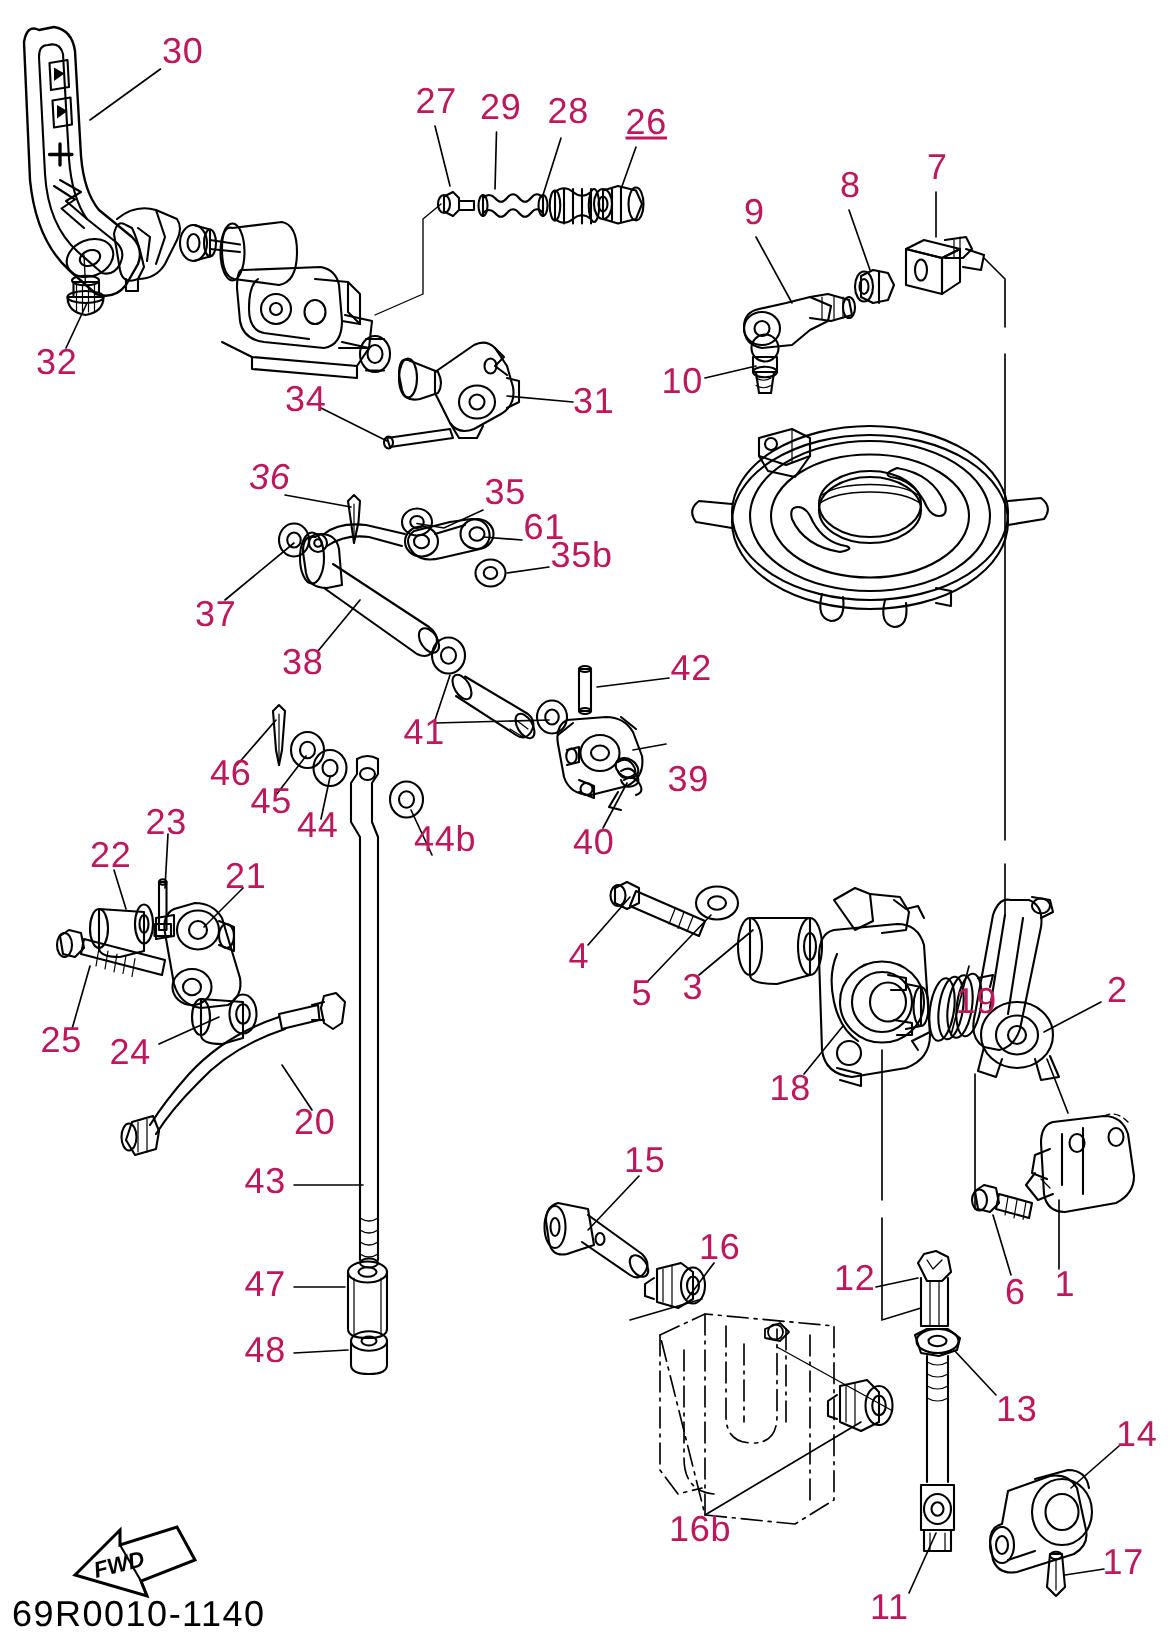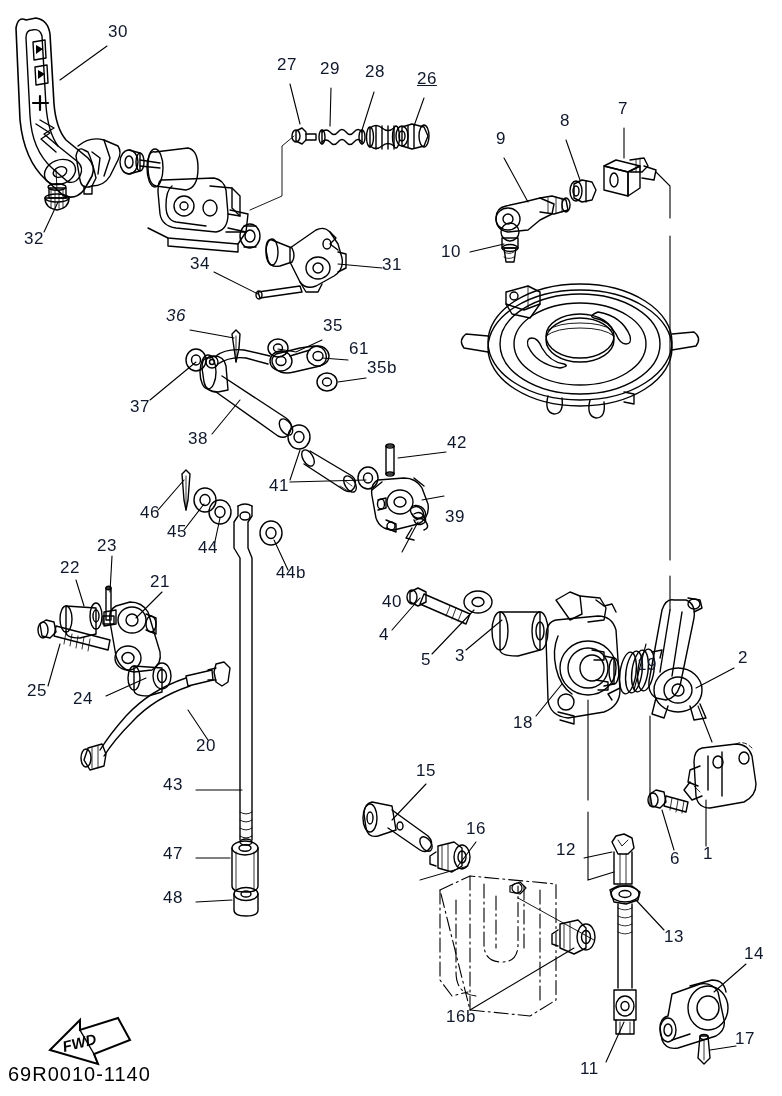--- a/index.html
+++ b/index.html
@@ -1,22 +1,22 @@
 <!DOCTYPE html>
 <html><head>
 <meta charset="utf-8">
 <style>
   html,body{margin:0;padding:0;background:#ffffff;}
   body{width:782px;height:1096px;position:relative;overflow:hidden;
        font-family:"Liberation Sans","DejaVu Sans",sans-serif;color:#000;}
   #sheet{position:absolute;left:0;top:0;width:782px;height:1096px;}
   svg.layer{position:absolute;left:0;top:0;width:782px;height:1096px;}
-  .callout{position:absolute;font-size:17px;font-weight:400;line-height:1;
-           letter-spacing:0.5px;color:#0f172a;white-space:nowrap;}
-  #diagram-code{position:absolute;left:8px;top:1063px;font-size:20px;
+  .callout{position:absolute;font-size:24px;font-weight:400;line-height:1;
+           letter-spacing:0.5px;color:#be185d;white-space:nowrap;}
+  #diagram-code{position:absolute;left:8px;top:1063px;font-size:24px;
                 letter-spacing:1px;color:#000;white-space:nowrap;}
   .fwd-label{font-family:"Liberation Sans",sans-serif;font-size:15px;
              font-weight:bold;font-style:italic;}
 </style>
 </head>
 <body>
 
 <div id="sheet">
 
   <svg class="layer" viewBox="0 0 782 1096">
@@ -653,25 +653,25 @@
   <div class="callout" style="left:382px;top:256px;">31</div>
   <div class="callout" style="left:24px;top:230px;">32</div>
   <div class="callout" style="left:349px;top:340px;">61</div>
   <div class="callout" style="left:190px;top:255px;">34</div>
   <div class="callout" style="left:323px;top:317px;">35</div>
   <div class="callout" style="left:367px;top:359px;">35b</div>
   <div class="callout" style="left:166px;top:307px;font-style:italic;">36</div>
   <div class="callout" style="left:130px;top:398px;">37</div>
   <div class="callout" style="left:188px;top:430px;">38</div>
   <div class="callout" style="left:445px;top:480px;margin-top:28px;">39</div>
-  <div class="callout" style="left:382px;top:550px;margin-top:43px;">40</div>
+  <div class="callout" style="left:382px;top:550px;">40</div>
   <div class="callout" style="left:269px;top:477px;">41</div>
   <div class="callout" style="left:447px;top:434px;">42</div>
   <div class="callout" style="left:163px;top:776px;text-align:center;">43</div>
   <div class="callout" style="left:198px;top:539px;">44</div>
-  <div class="callout" style="left:276px;top:564px;text-align:center;">44b</div>
+  <div class="callout" style="left:276px;top:548px;text-align:center;">44b</div>
   <div class="callout" style="left:167px;top:523px;">45</div>
   <div class="callout" style="left:140px;top:504px;">46</div>
   <div class="callout" style="left:163px;top:845px;">47</div>
   <div class="callout" style="left:163px;top:889px;">48</div>
 
   <div id="diagram-code">69R0010-1140</div>
 </div>
 
 </body></html>

